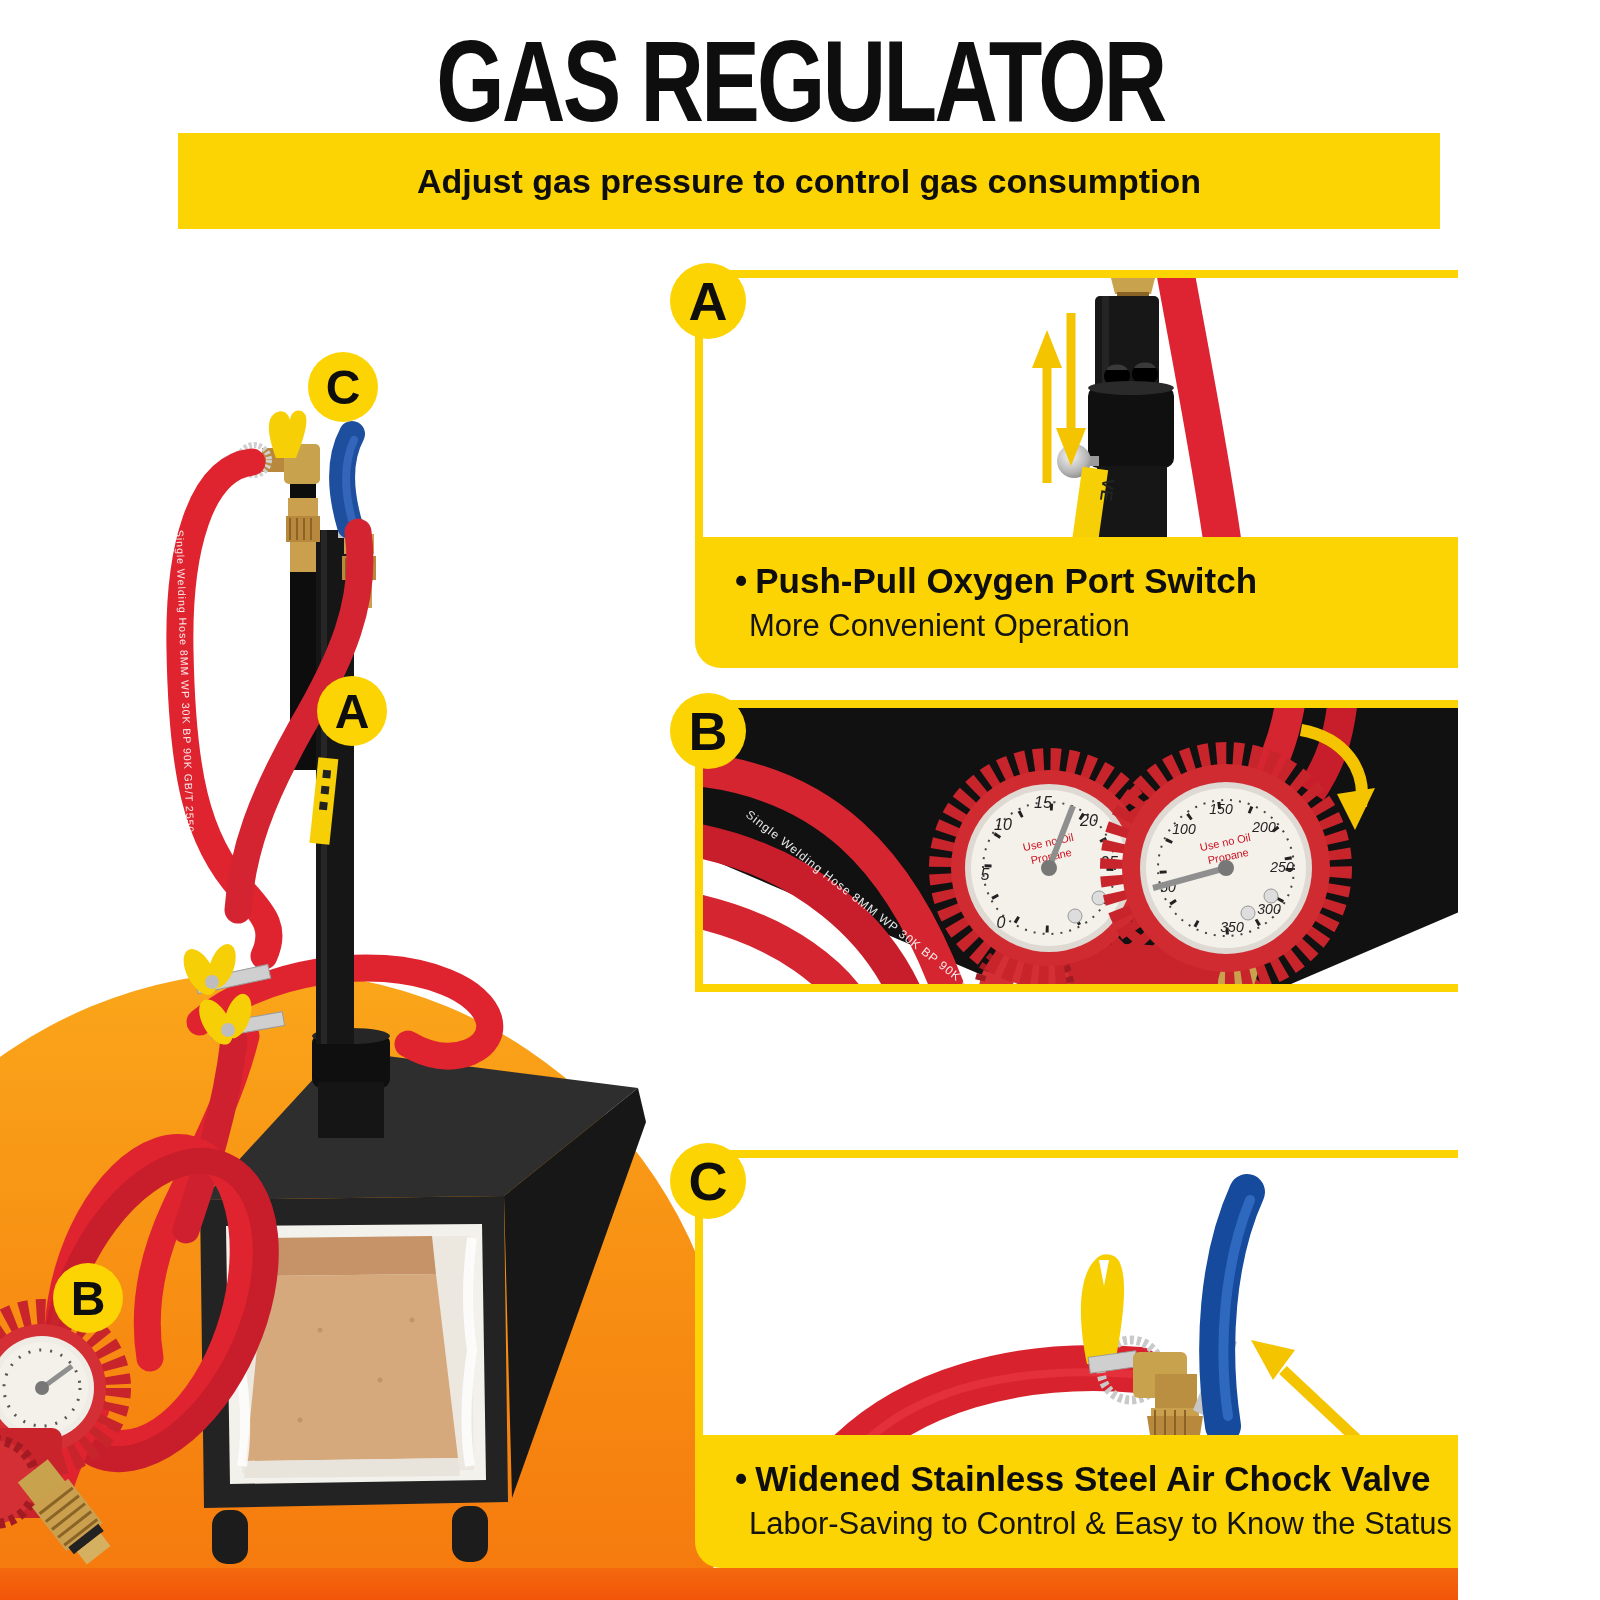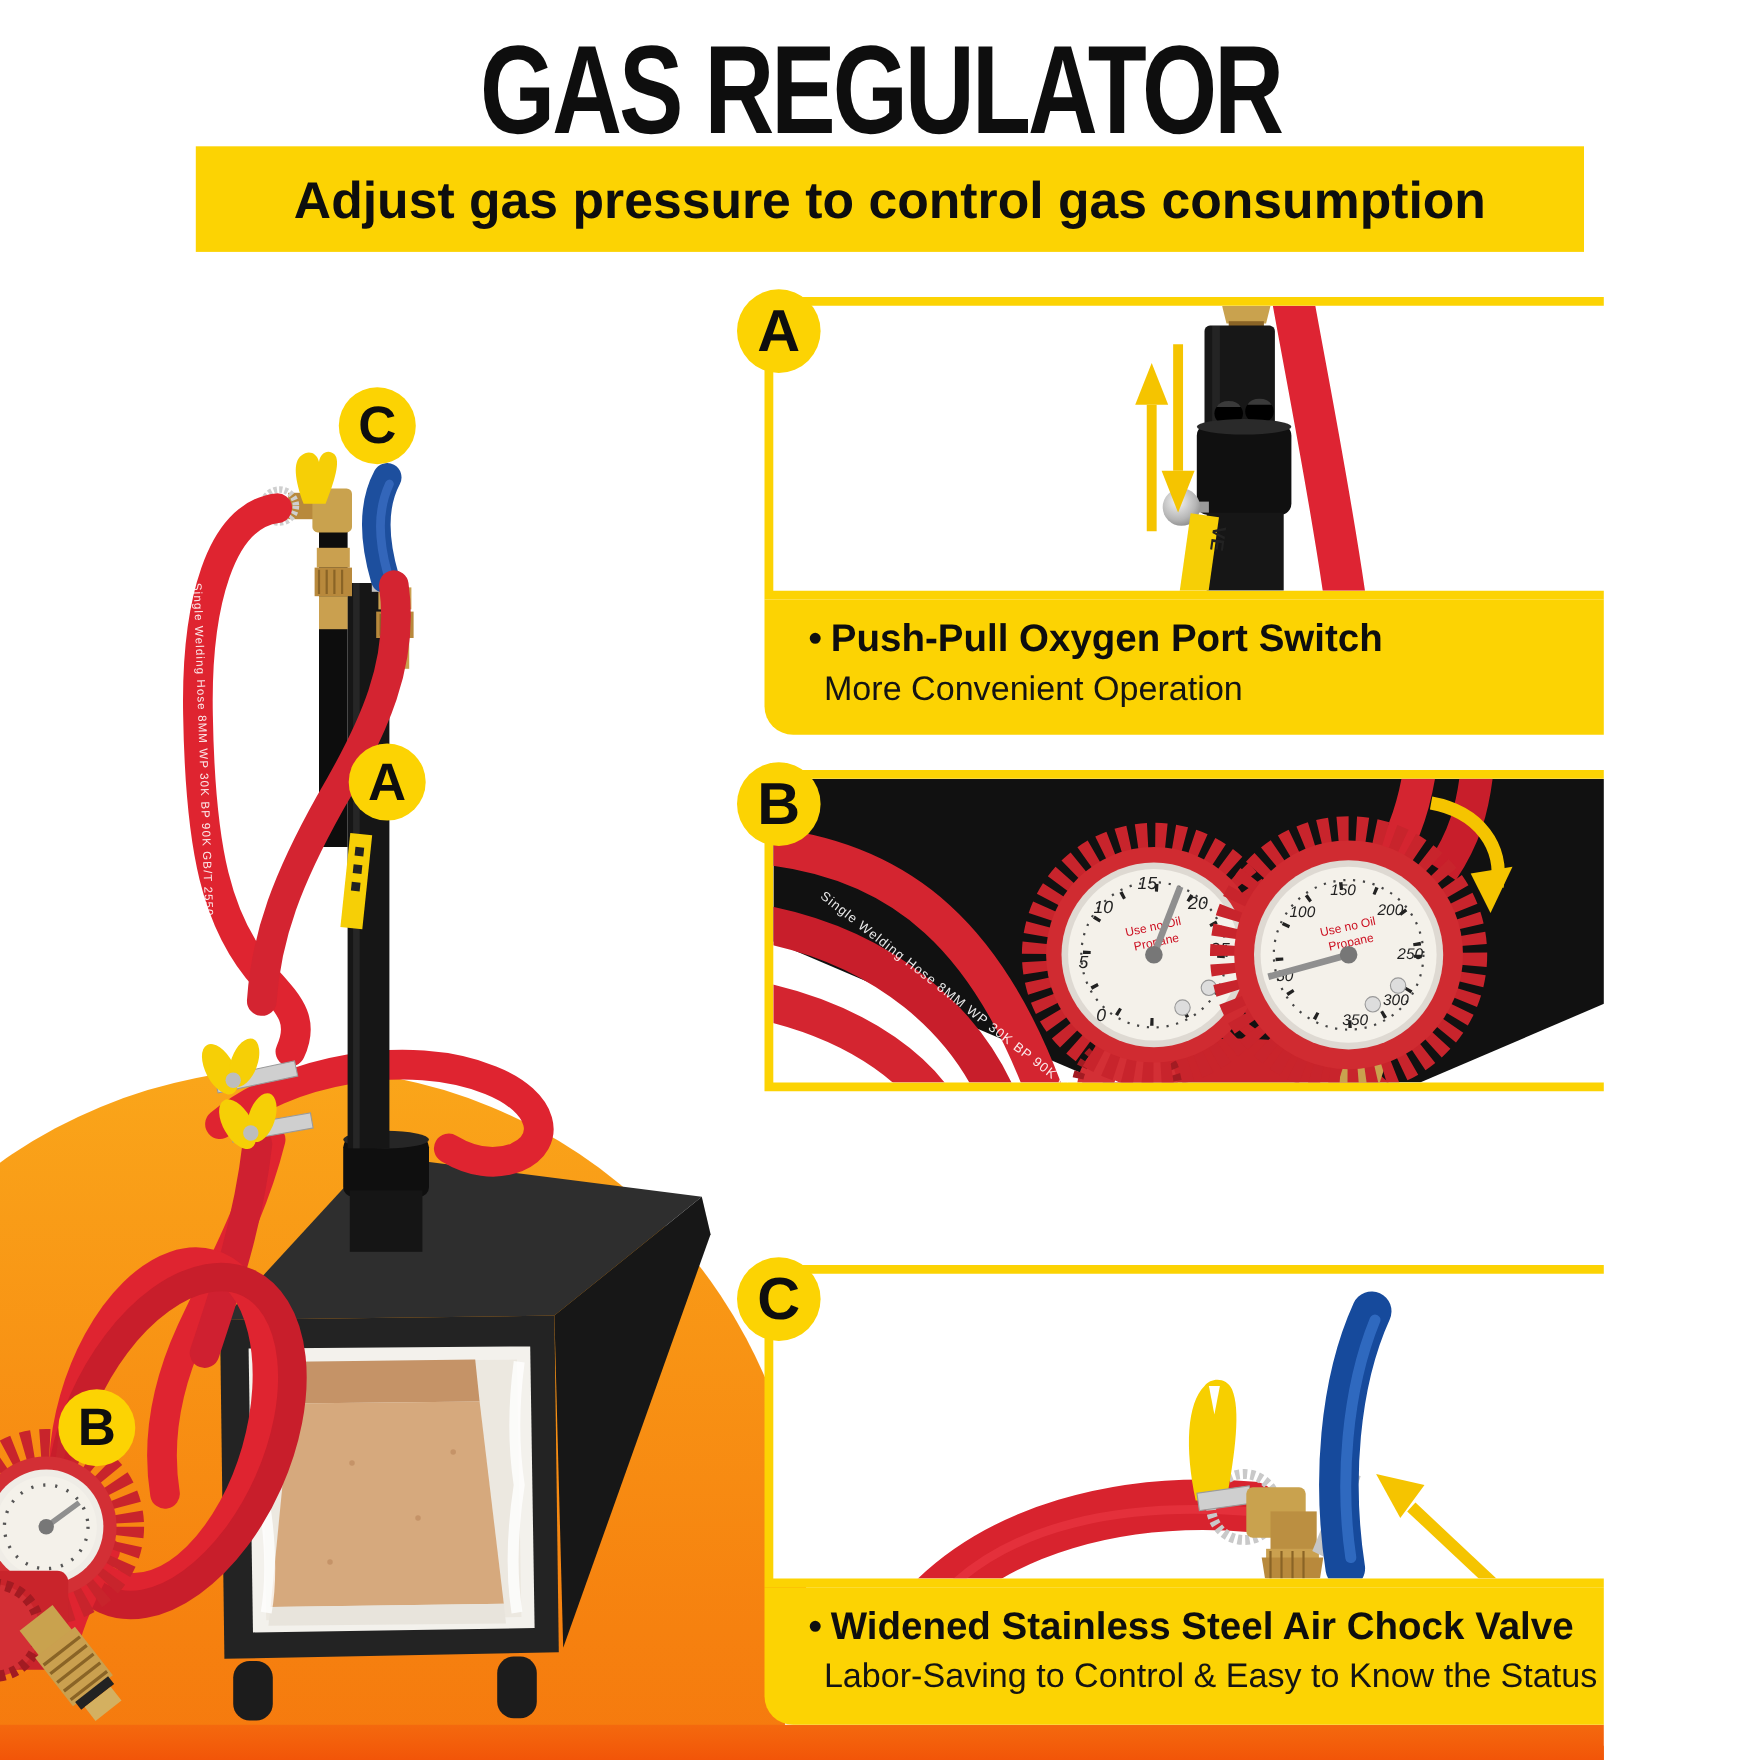--- a/index.html
+++ b/index.html
@@ -9,21 +9,21 @@
   }
   html,body{margin:0;padding:0;background:#fff;}
   body{font-family:"Liberation Sans",sans-serif;}
   .canvas{position:relative;width:1458px;height:1600px;background:#ffffff;overflow:hidden;}
 
   
   .title{position:absolute;left:0;top:24px;width:1600px;text-align:center;
          font-size:102px;font-weight:900;letter-spacing:-3px;color:var(--ink);z-index:5;}
   .title-inner{display:inline-block;transform:scale(.86,1.12);transform-origin:50% 50%;}
   .banner{position:absolute;left:178px;top:133px;width:1262px;height:96px;background:var(--yellow);
-          display:flex;align-items:center;justify-content:center;font-size:47px;font-weight:bold;
+          display:flex;align-items:center;justify-content:center;font-size:34px;font-weight:bold;
           color:var(--ink);z-index:5;}
 
   
   .orange-blob{position:absolute;left:-195px;top:971px;width:928px;height:928px;border-radius:50%;
                background:linear-gradient(180deg,#FAA61A 0%,#F6810F 55%,#F4640D 100%);z-index:1;}
   .orange-strip{position:absolute;left:0;top:1568px;width:1600px;height:32px;
                 background:linear-gradient(180deg,#F4690E,#F25508);z-index:1;}
   .orange-corner{position:absolute;left:1392px;top:1518px;width:460px;height:460px;border-radius:50%;
                  background:#F4640D;z-index:1;}
   .pink-glow{position:absolute;left:1548px;top:1290px;width:52px;height:280px;

